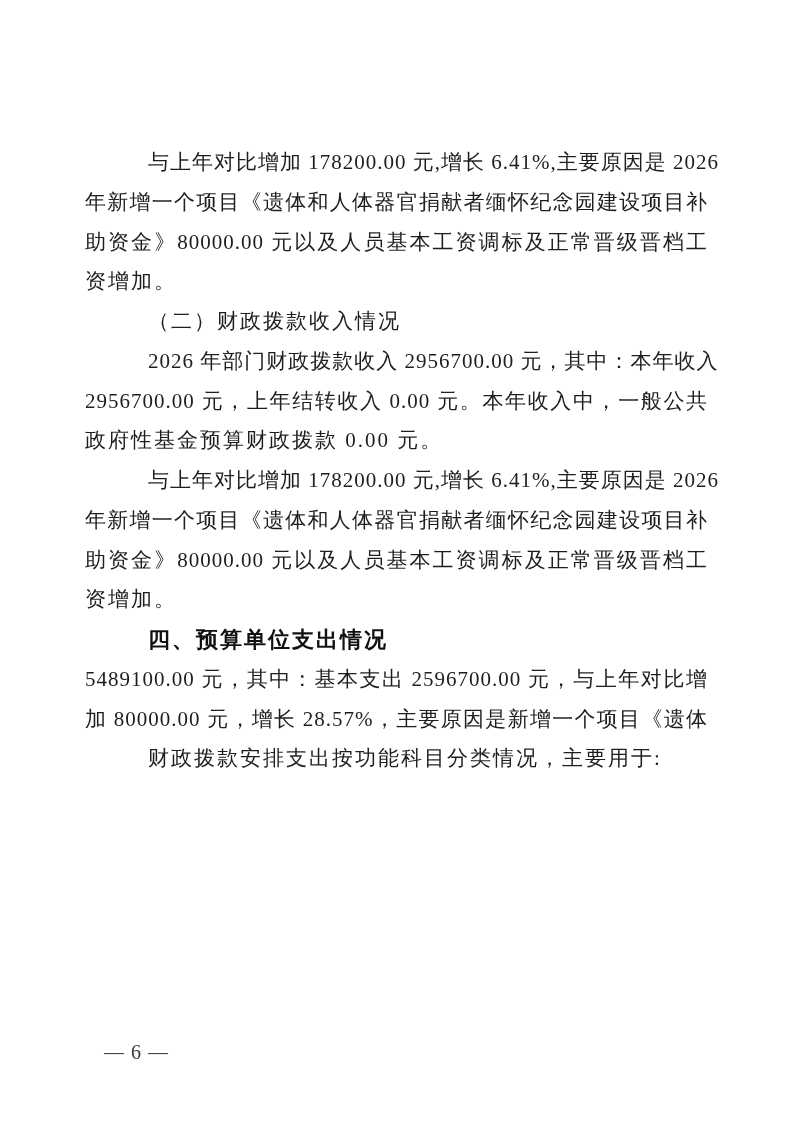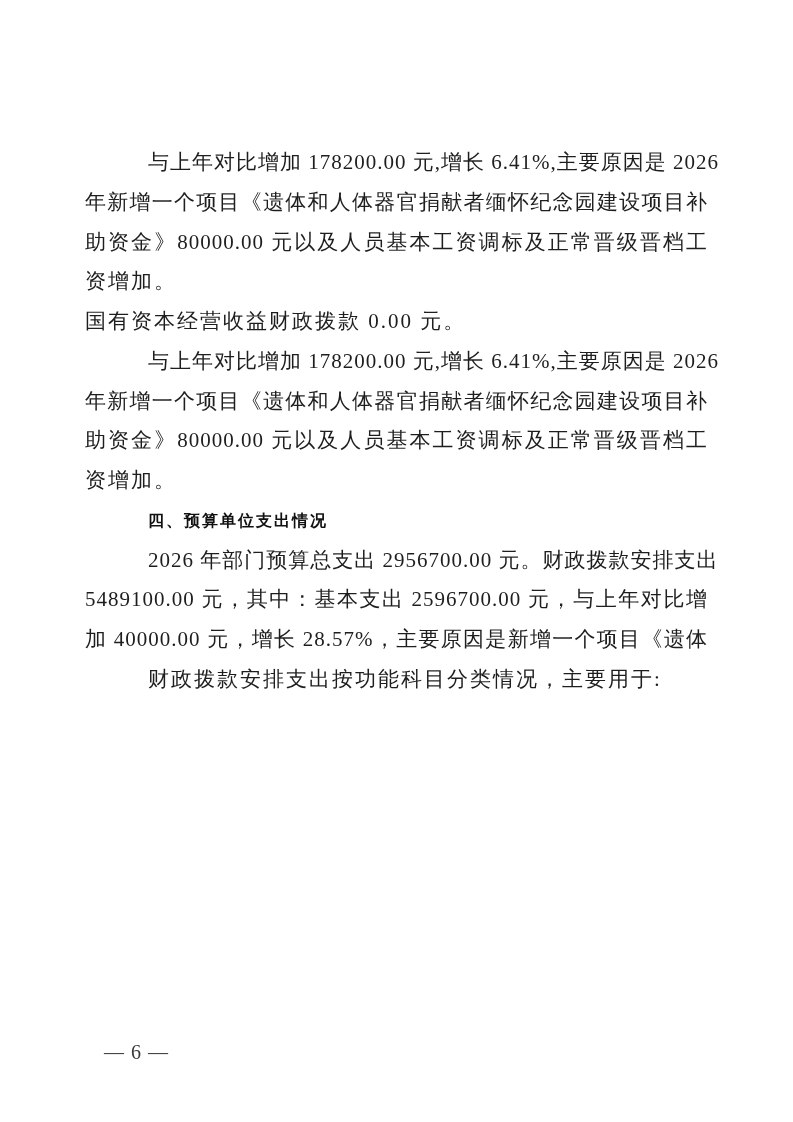--- a/index.html
+++ b/index.html
@@ -33,21 +33,21 @@
     letter-spacing: 1px;
     text-align: justify;
     text-align-last: justify;
   }
   .ind {
     text-indent: 63px;
   }
   .heading {
     font-family: "Liberation Sans", "DejaVu Sans", sans-serif;
     font-weight: bold;
-    font-size: 16px;
+    font-size: 22px;
     letter-spacing: 2px;
     color: #111111;
   }
   .footer {
     position: absolute;
     left: 104px;
     top: 1040px;
     height: 24px;
     line-height: 24px;
     font-size: 20px;
@@ -59,32 +59,34 @@
 <body>
 
 <div class="page">
   <div class="text-block">
 
     <div class="ln just ind">与上年对比增加 178200.00 元,增长 6.41%,主要原因是 2026</div>
     <div class="ln just">年新增一个项目《遗体和人体器官捐献者缅怀纪念园建设项目补</div>
     <div class="ln just">助资金》80000.00 元以及人员基本工资调标及正常晋级晋档工</div>
     <div class="ln">资增加。</div>
 
+    <div class="ln ind">（二）财政拨款收入情况</div>
 
-    <div class="ln">国有资本经营收益财政拨款 0.00 元。</div>
+    <div class="ln just ind">2026 年部门财政拨款收入 2956700.00 元，其中：本年收入</div>
+    <div class="ln just">2956700.00 元，上年结转收入 0.00 元。本年收入中，一般公共</div>
+    <div class="ln">政府性基金预算财政拨款 0.00 元。</div>
 
     <div class="ln just ind">与上年对比增加 178200.00 元,增长 6.41%,主要原因是 2026</div>
     <div class="ln just">年新增一个项目《遗体和人体器官捐献者缅怀纪念园建设项目补</div>
     <div class="ln just">助资金》80000.00 元以及人员基本工资调标及正常晋级晋档工</div>
     <div class="ln">资增加。</div>
 
     <div class="ln heading ind">四、预算单位支出情况</div>
 
-    <div class="ln just ind">2026 年部门预算总支出 2956700.00 元。财政拨款安排支出</div>
     <div class="ln just">5489100.00 元，其中：基本支出 2596700.00 元，与上年对比增</div>
-    <div class="ln just">加 40000.00 元，增长 28.57%，主要原因是新增一个项目《遗体</div>
+    <div class="ln just">加 80000.00 元，增长 28.57%，主要原因是新增一个项目《遗体</div>
 
     <div class="ln ind">财政拨款安排支出按功能科目分类情况，主要用于:</div>
 
   </div>
 
   <div class="footer">— 6 —</div>
 </div>
 
 </body></html>

